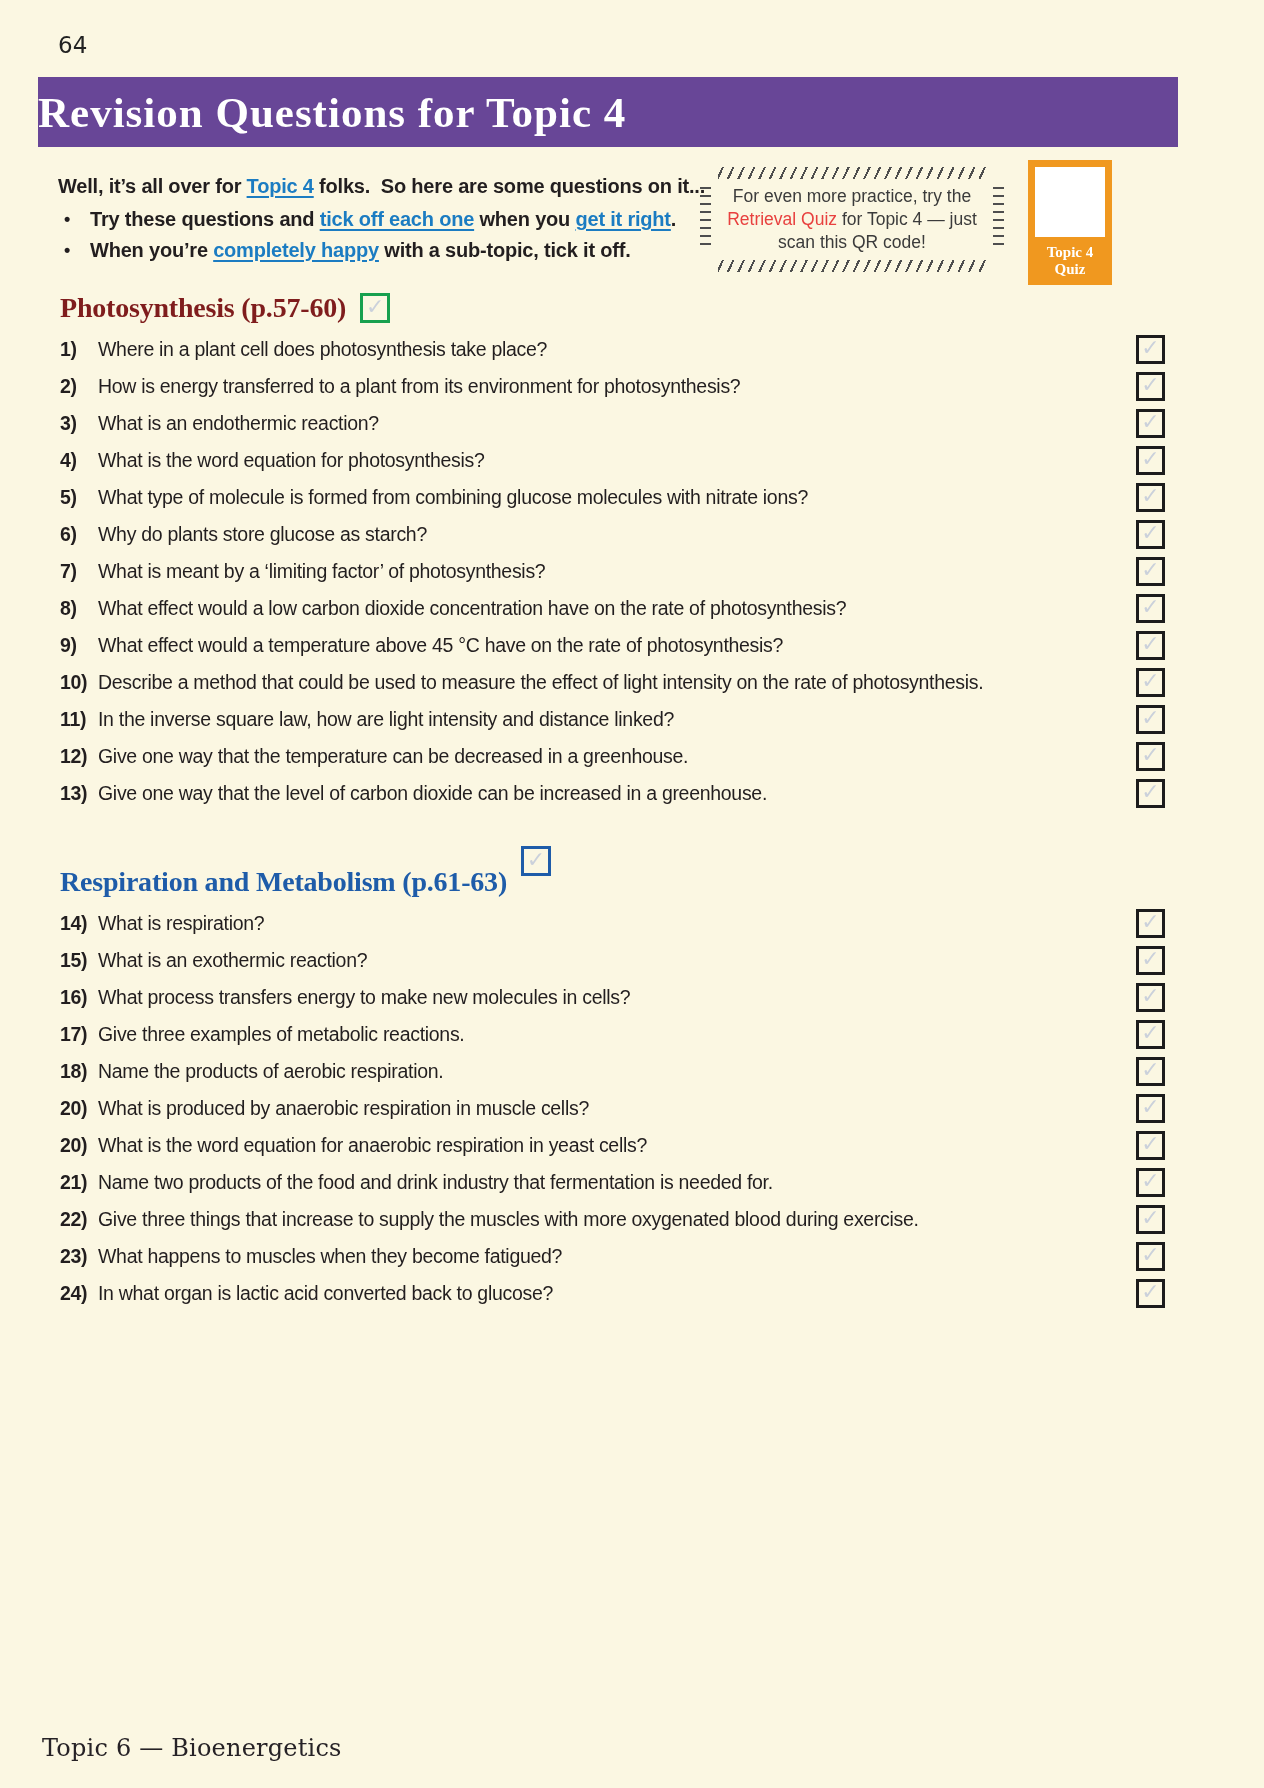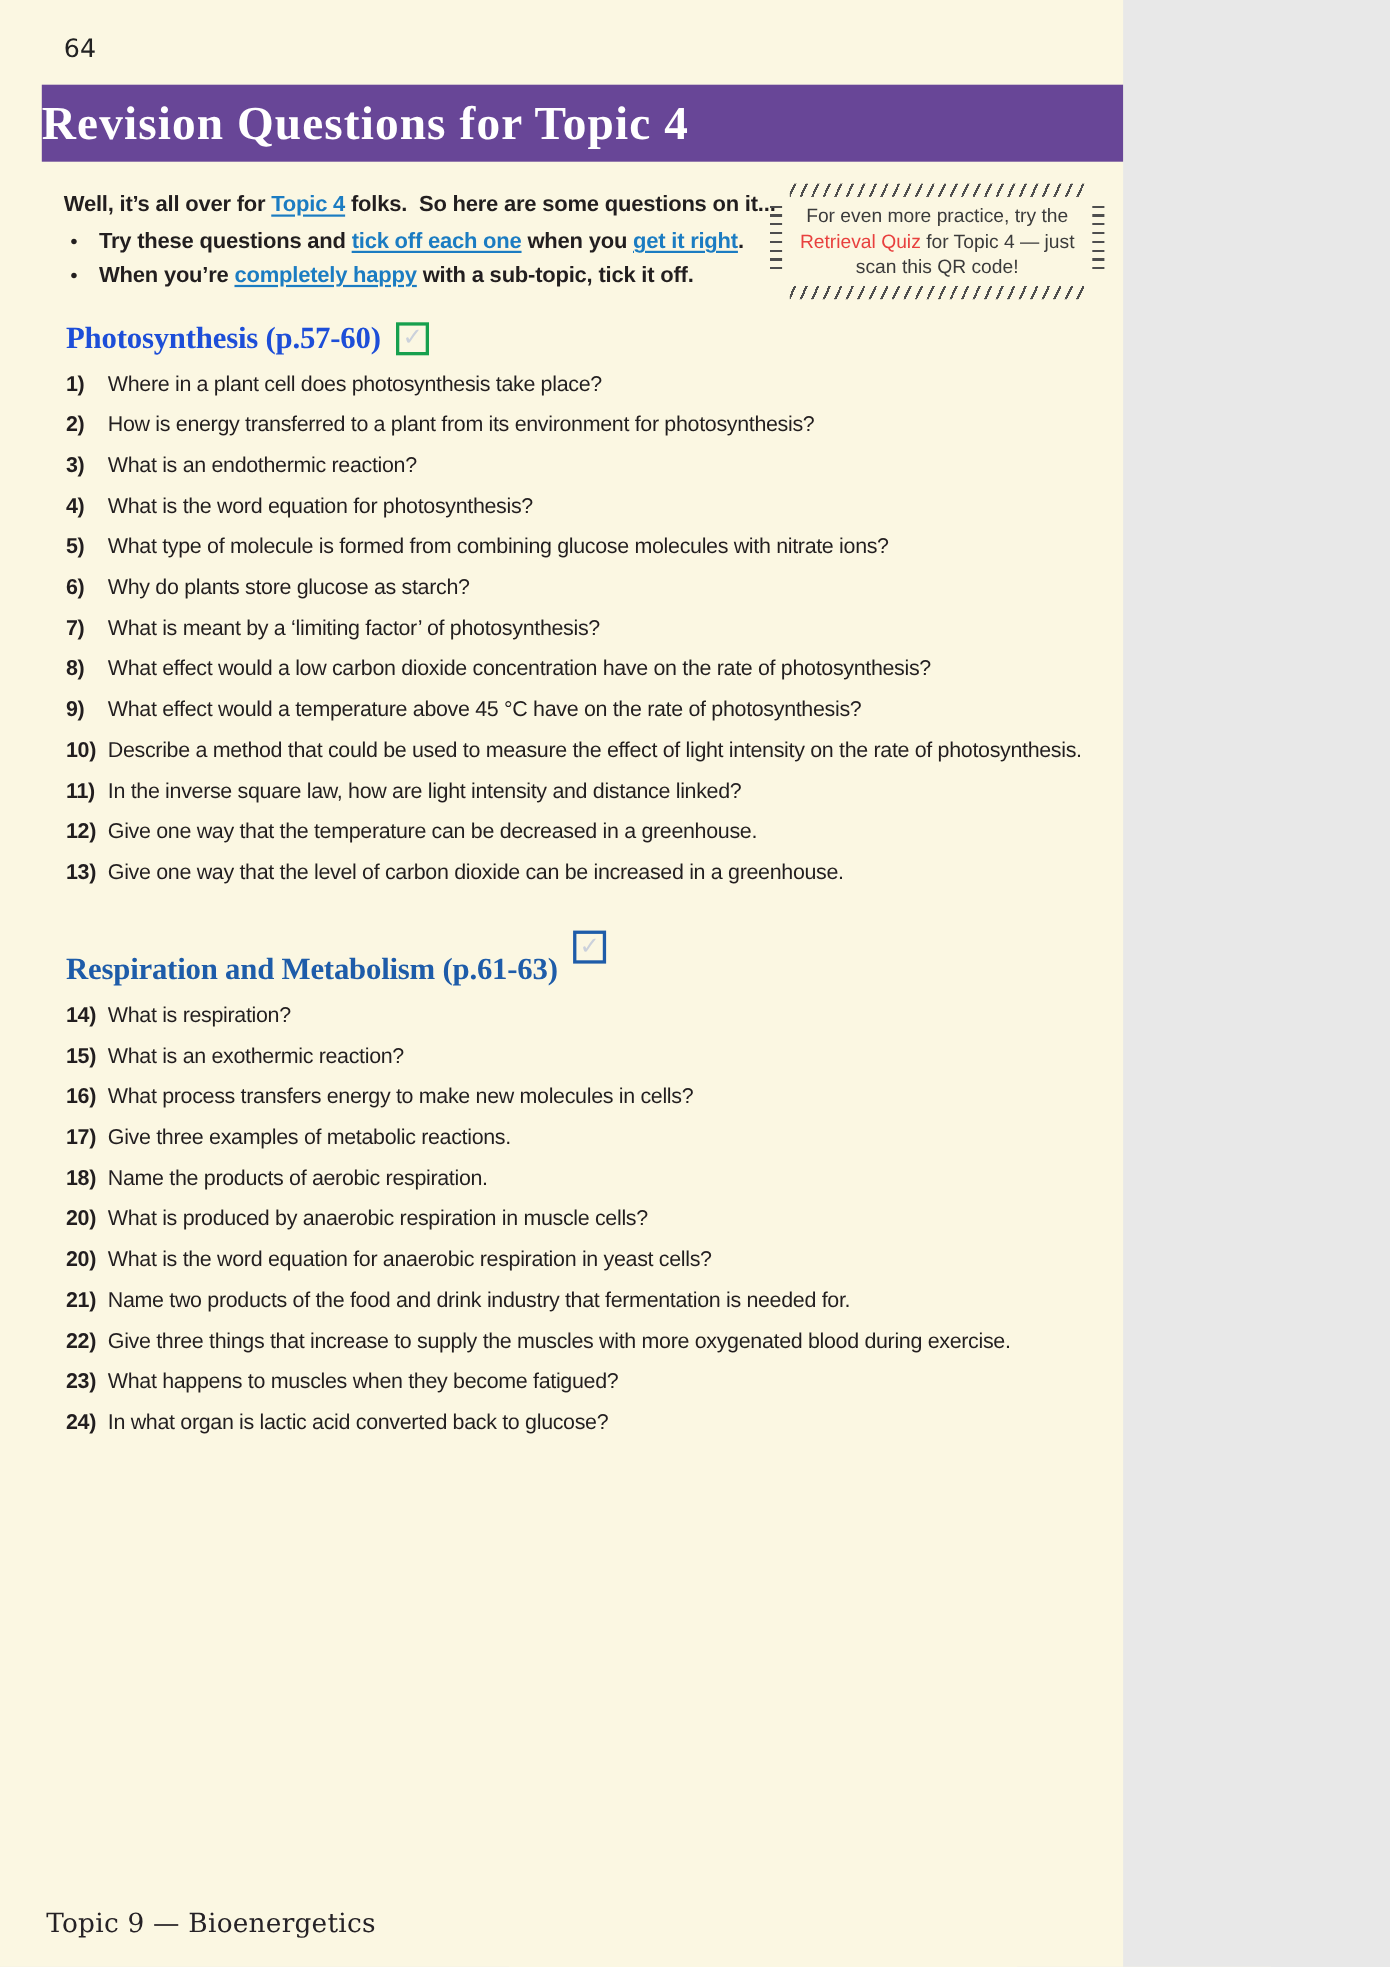--- a/index.html
+++ b/index.html
@@ -2,21 +2,21 @@
 <html style="--page-bg: #FBF7E2; --purple: #684697; --link: #1B7CC2; --green: #17A04E; --blue: #1E5CA9; --red: #E8403E; --orange: #F0981F; --ink: #221E1F; --check: #CBD1DB;"><head>
 <meta charset="utf-8">
 <style>
   :root{
     --page-bg:#FBF7E2; --purple:#684697; --link:#1B7CC2; --green:#17A04E;
     --blue:#1E5CA9; --red:#E8403E; --orange:#F0981F; --ink:#221E1F; --check:#CBD1DB;
   }
   *{box-sizing:border-box; margin:0; padding:0;}
   body{margin:0; background:#e8e8e8;}
   .page{
-    position:relative; width:1021px; height:1788px; background:var(--page-bg);
+    position:relative; width:1264px; height:1788px; background:var(--page-bg);
     font-family:"Liberation Sans", sans-serif; color:var(--ink); overflow:hidden;
   }
   .pagenum{
     position:absolute; top:32px; left:58px;
     font-family:"DejaVu Sans", sans-serif; font-size:23px; color:#222;
   }
   .banner{
     position:absolute; top:77px; left:38px; width:1140px; height:70px;
     background:var(--purple); display:flex; align-items:center; justify-content:flex-start;
   }
@@ -116,21 +116,21 @@
     <div class="qrbox">
       <div class="qrcode"></div>
       <div class="qrlabel"><span>Topic 4</span><br><span>Quiz</span></div>
     </div>
   </div>
 
   <div class="sections">
 
     <section class="qsection">
       <div class="sec-head">
-        <h2 class="sec-title" style="color: #1d4ed8;">Photosynthesis (p.57-60)</h2>
+        <h2 class="sec-title" style="color: #7f1d1d;">Photosynthesis (p.57-60)</h2>
         <span class="secbox" style="color: rgb(23, 160, 78);">
             <span class="check">✓</span>
           </span>
       </div>
       <div class="qlist">
           <div class="qrow">
             <span class="qnum">1)</span>
             <span class="qtext">Where in a plant cell does photosynthesis take place?</span>
             <span class="qbox">
               <span class="check">✓</span>
@@ -306,15 +306,15 @@
             <span class="qtext">In what organ is lactic acid converted back to glucose?</span>
             <span class="qbox">
               <span class="check">✓</span>
             </span>
           </div>
         </div>
     </section>
 
   </div>
 
-  <div class="footer">Topic 9 — Bioenergetics</div>
+  <div class="footer">Topic 6 — Bioenergetics</div>
 
 </div>
 
 </body></html>

